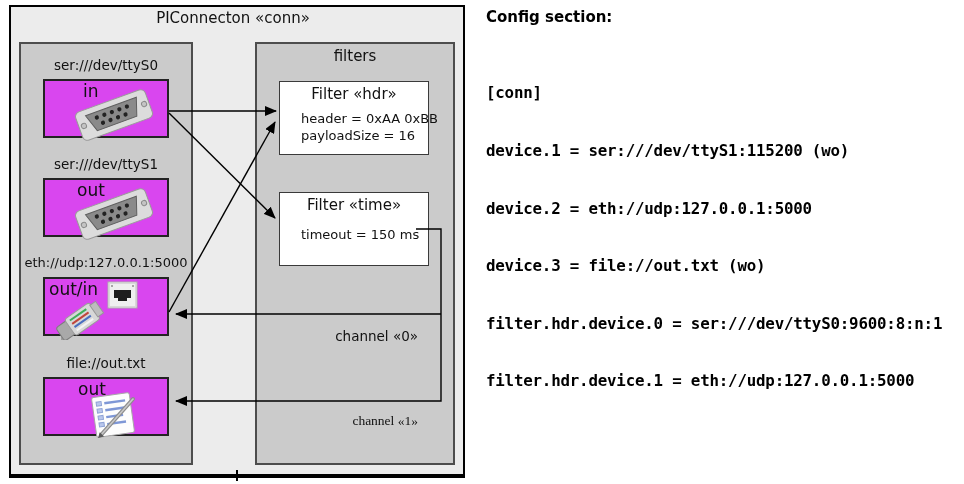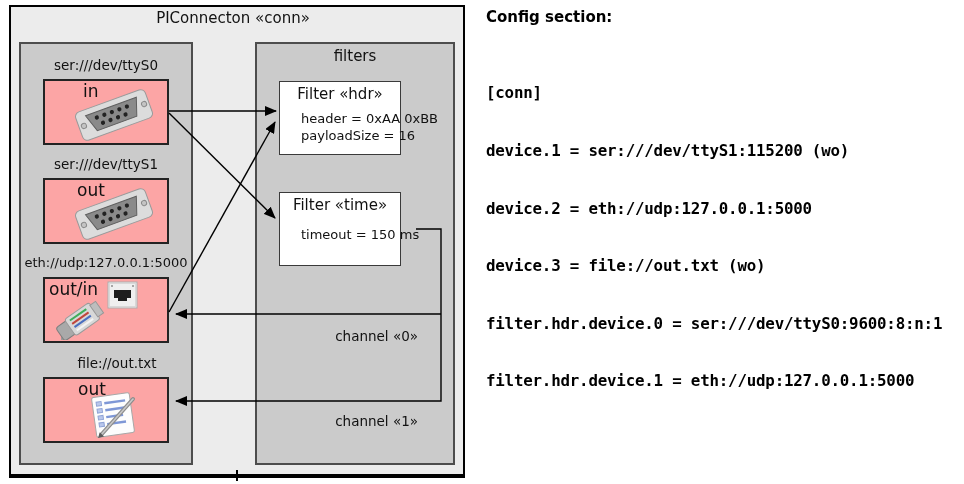--- a/index.html
+++ b/index.html
@@ -10,24 +10,24 @@
              background:#ececec;border:2px solid #000;border-bottom-width:4px;}
   .diagram-title{position:absolute;left:9px;top:9px;width:448px;text-align:center;
                  font-size:15px;color:#111;}
   .panel{position:absolute;box-sizing:border-box;background:#cbcbcb;border:2px solid #4d4d4d;}
   .panel-devices{left:19px;top:42px;width:174px;height:423px;}
   .panel-filters{left:255px;top:42px;width:200px;height:423px;}
   .filters-title{position:absolute;left:255px;top:47px;width:200px;text-align:center;
                  font-size:15px;color:#111;}
   .dev-label{position:absolute;left:19px;width:174px;text-align:center;font-size:13.5px;color:#111;}
   .dev-label.small{font-size:13px;}
-  .dev-box{position:absolute;left:43px;width:126px;height:66px;box-sizing:border-box;
-           background:#fca5a5;border:2px solid #232323;}
+  .dev-box{position:absolute;left:43px;width:126px;height:59px;box-sizing:border-box;
+           background:#d946ef;border:2px solid #232323;}
   .port-label{position:absolute;top:0px;font-size:17px;color:#111;}
-  .filter-box{position:absolute;width:122px;height:74px;box-sizing:border-box;left:279px;
+  .filter-box{position:absolute;width:150px;height:74px;box-sizing:border-box;left:279px;
               background:#fff;border:1.5px solid #3a3a3a;}
   .filter-title{position:absolute;top:3px;left:0;width:100%;text-align:center;font-size:15px;color:#111;}
   .filter-param{position:absolute;left:21px;font-size:13px;color:#111;white-space:pre;}
   .chan-label{position:absolute;width:98px;text-align:right;font-size:13.5px;color:#111;margin-top:32px;}
   #wires{position:absolute;left:0;top:0;width:475px;height:484px;pointer-events:none;}
   .icon{position:absolute;}
   
   .config-heading{position:absolute;left:486px;top:8px;font-size:15px;font-weight:bold;
                   font-family:"DejaVu Sans",sans-serif;color:#000;}
   .config-body{position:absolute;left:486px;top:45px;font-family:"DejaVu Sans Mono",monospace;
@@ -115,21 +115,21 @@
           <rect x="20" y="15" width="20" height="2" fill="#3fae5a"></rect>
           <rect x="20" y="19" width="20" height="2" fill="#c0453a"></rect>
           <rect x="20" y="23" width="20" height="2" fill="#4a6fc0"></rect>
           <rect x="20" y="27" width="20" height="2" fill="#f3f3f3"></rect>
           <rect x="45" y="15" width="7" height="14" fill="#bdbdbd" stroke="#979797"></rect>
         </g>
       </svg>
     </span>
   </div>
 
-  <div class="dev-label" style="top:355px;padding-left:11px;">file://out.txt</div>
+  <div class="dev-label" style="top:355px;">file://out.txt</div>
   <div class="dev-box" style="top:377px;">
     <span class="port-label" style="left:33px;">out</span>
     <span class="icon" style="left:40px;top:12px;">
       <svg width="58" height="48" viewBox="0 0 58 48">
         <g transform="rotate(-8 28 24)">
           <rect x="9" y="4" width="38" height="40" rx="2" fill="#fdfdfd" stroke="#a8a8a8"></rect>
           <rect x="13" y="9" width="5" height="4" fill="#b9c7ec" stroke="#8fa3d6"></rect>
           <rect x="13" y="16" width="5" height="4" fill="#b9c7ec" stroke="#8fa3d6"></rect>
           <rect x="13" y="23" width="5" height="4" fill="#b9c7ec" stroke="#8fa3d6"></rect>
           <rect x="13" y="30" width="5" height="4" fill="#b9c7ec" stroke="#8fa3d6"></rect>
@@ -150,21 +150,21 @@
     <div class="filter-param" style="top:29px;">header = 0xAA 0xBB</div>
     <div class="filter-param" style="top:46px;">payloadSize = 16</div>
   </div>
 
   <div class="filter-box" style="top:192px;">
     <div class="filter-title">Filter «time»</div>
     <div class="filter-param" style="top:34px;">timeout = 150 ms</div>
   </div>
 
   <div class="chan-label" style="left:320px;top:296px;">channel «0»</div>
-  <div class="chan-label" style="left:320px;top:381px;">channel «1»</div>
+  <div class="chan-label" style="left:320px;top:381px;font-family:Liberation Serif, serif;">channel «1»</div>
 
   <svg id="wires">
     <defs>
       <marker id="arr" viewBox="0 0 12 10" markerWidth="12" markerHeight="10" refX="11" refY="5" orient="auto" markerUnits="userSpaceOnUse">
         <path d="M0,0 L12,5 L0,10 Z" fill="#000"></path>
       </marker>
     </defs>
     <line x1="169" y1="111" x2="276" y2="111" stroke="#000" stroke-width="1.4" marker-end="url(#arr)"></line>
     <line x1="169" y1="113" x2="275" y2="218" stroke="#000" stroke-width="1.4" marker-end="url(#arr)"></line>
     <line x1="169" y1="312" x2="275" y2="122" stroke="#000" stroke-width="1.4" marker-end="url(#arr)"></line>

